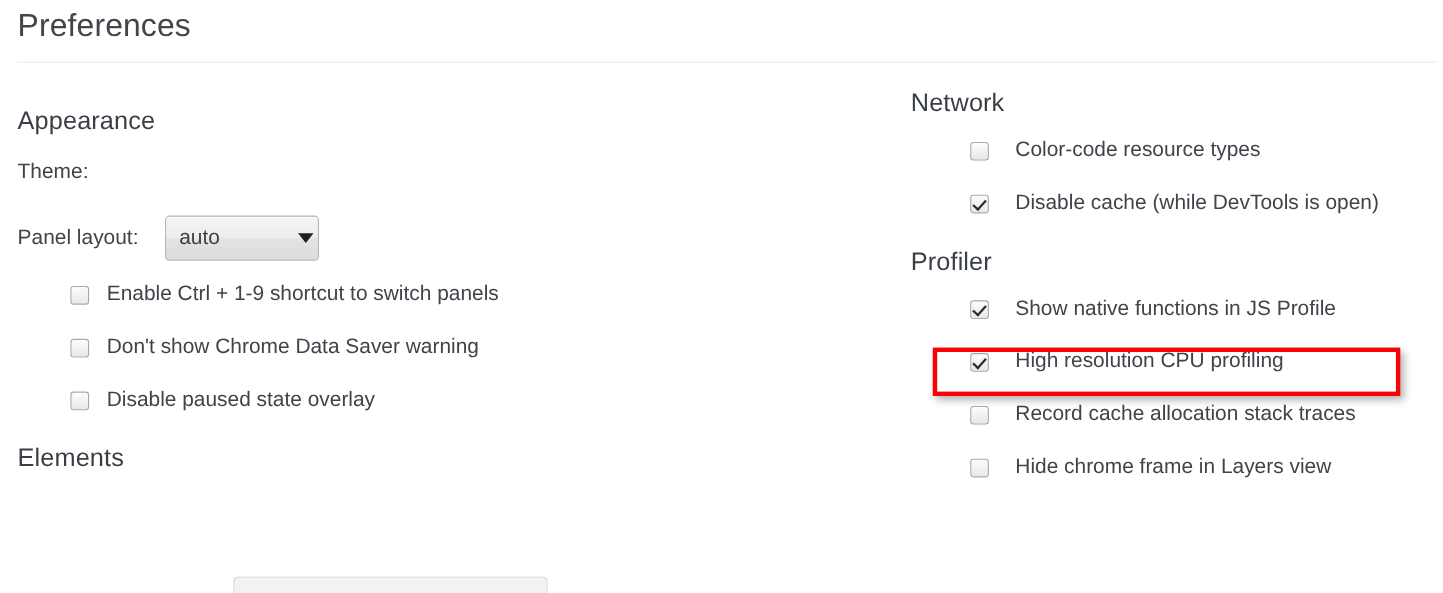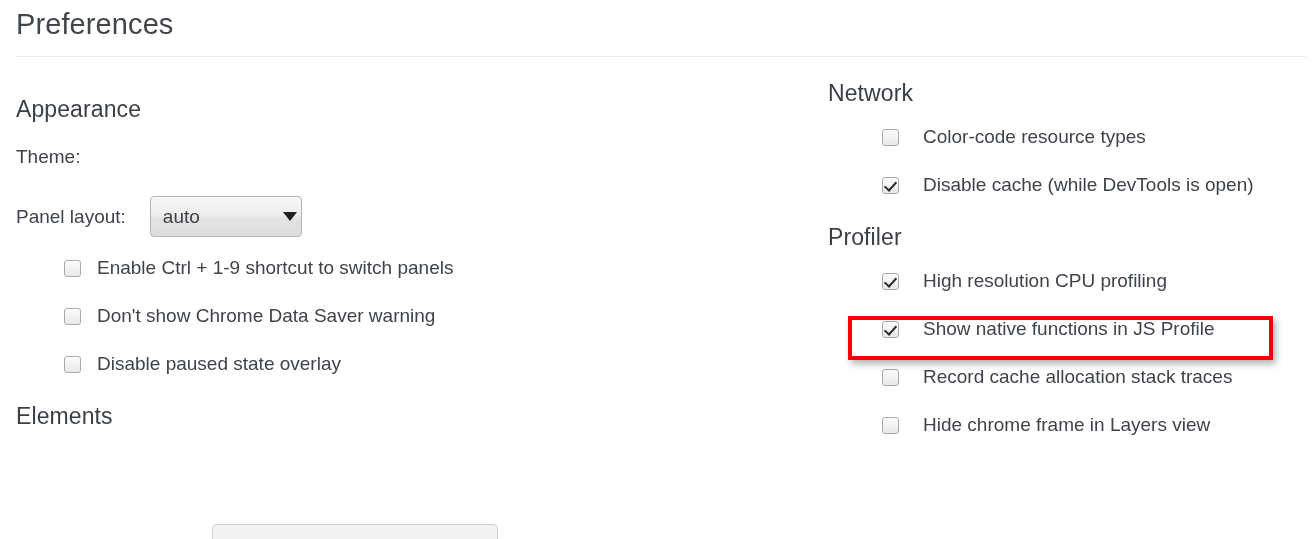--- a/index.html
+++ b/index.html
@@ -100,21 +100,21 @@
   }
 
   
   .theme-select {
     height: 39px;
     margin-left: 22px;
   }
   
   .panel-layout-select {
     height: 41px;
-    width: 152px;
+    width: 140px;
     margin-left: 24px;
     padding-right: 4px;
   }
   .panel-layout-select .caret { margin-left: auto; }
 
   
   .checkbox-row {
     display: flex;
     align-items: center;
     position: relative;
@@ -245,29 +245,29 @@
       <span class="cbox checked"></span>
       <span class="checkbox-label">Disable cache (while DevTools is open)</span>
     </div>
   </div>
 
   <h2 class="section-heading profiler" style="margin-top:6px;">Profiler</h2>
 
   <div class="right-checkboxes">
     <div class="checkbox-row">
       <span class="cbox checked"></span>
+      <span class="checkbox-label">Show native functions in JS Profile</span>
+    </div>
+
+    <div class="checkbox-row">
+      <span class="cbox checked"></span>
       <span class="checkbox-label">High resolution CPU profiling</span>
     </div>
 
     <div class="checkbox-row">
-      <span class="cbox checked"></span>
-      <span class="checkbox-label">Show native functions in JS Profile</span>
-    </div>
-
-    <div class="checkbox-row">
       <span class="cbox"></span>
       <span class="checkbox-label">Record cache allocation stack traces</span>
     </div>
 
     <div class="checkbox-row">
       <span class="cbox"></span>
       <span class="checkbox-label">Hide chrome frame in Layers view</span>
     </div>
   </div>
 </div>

